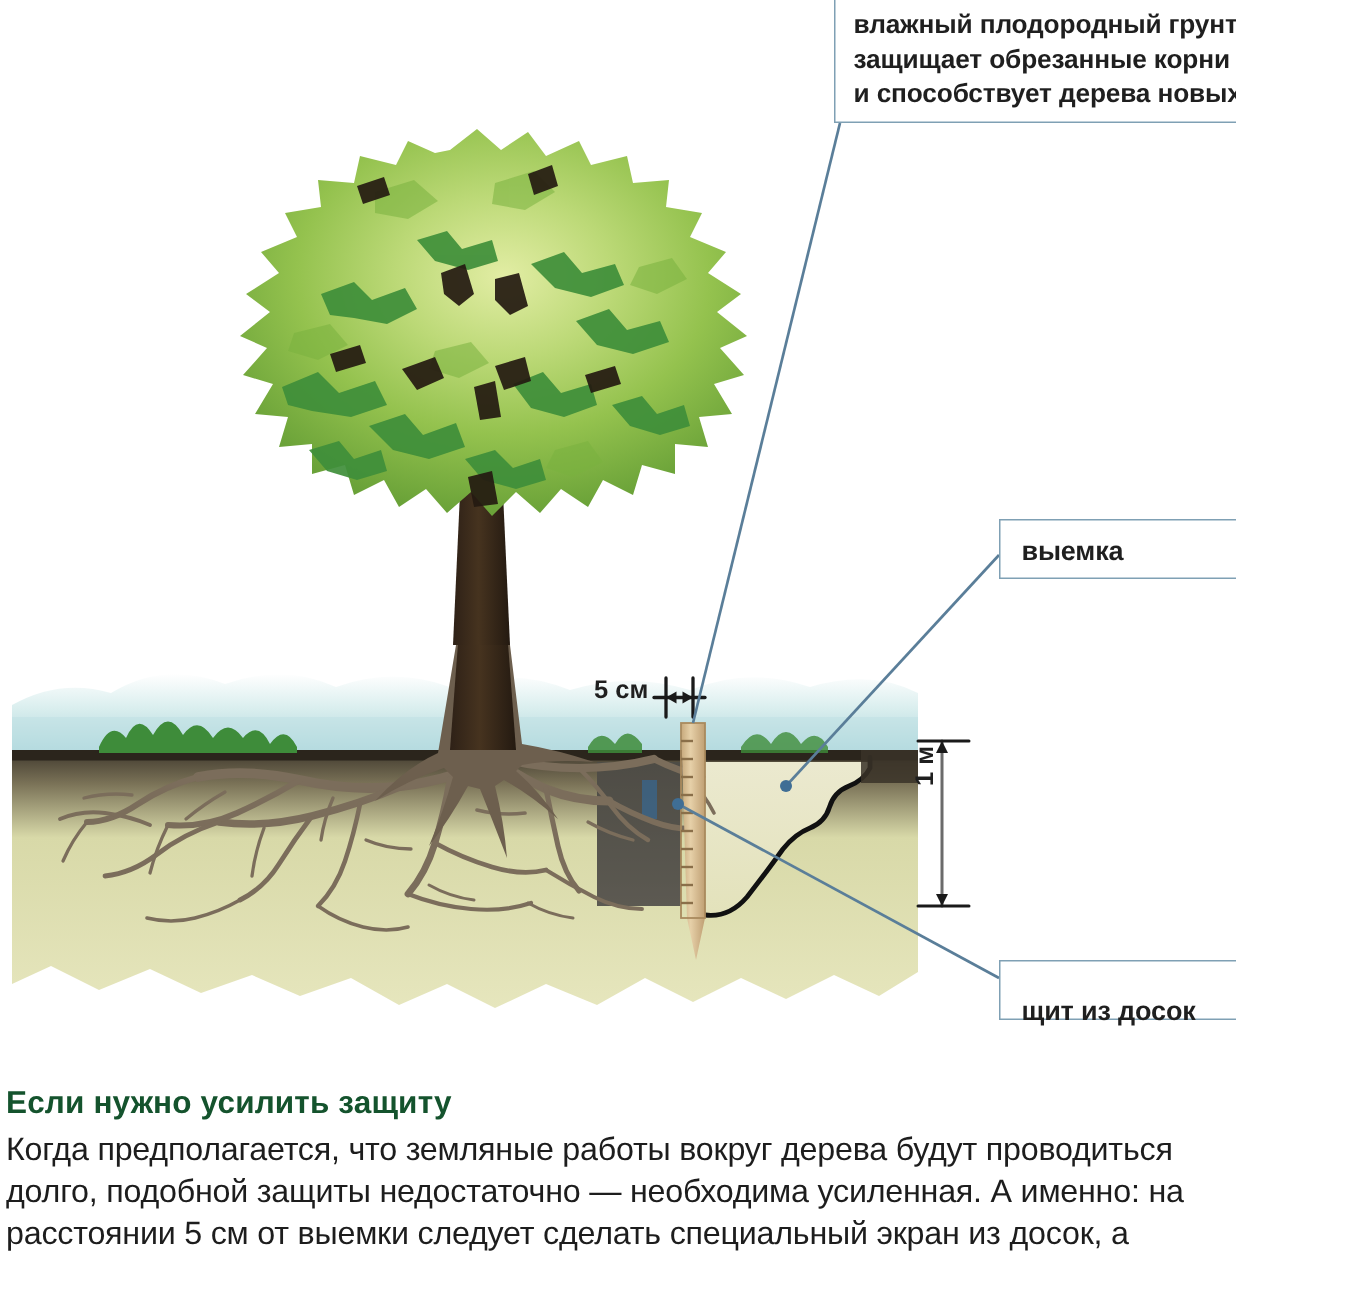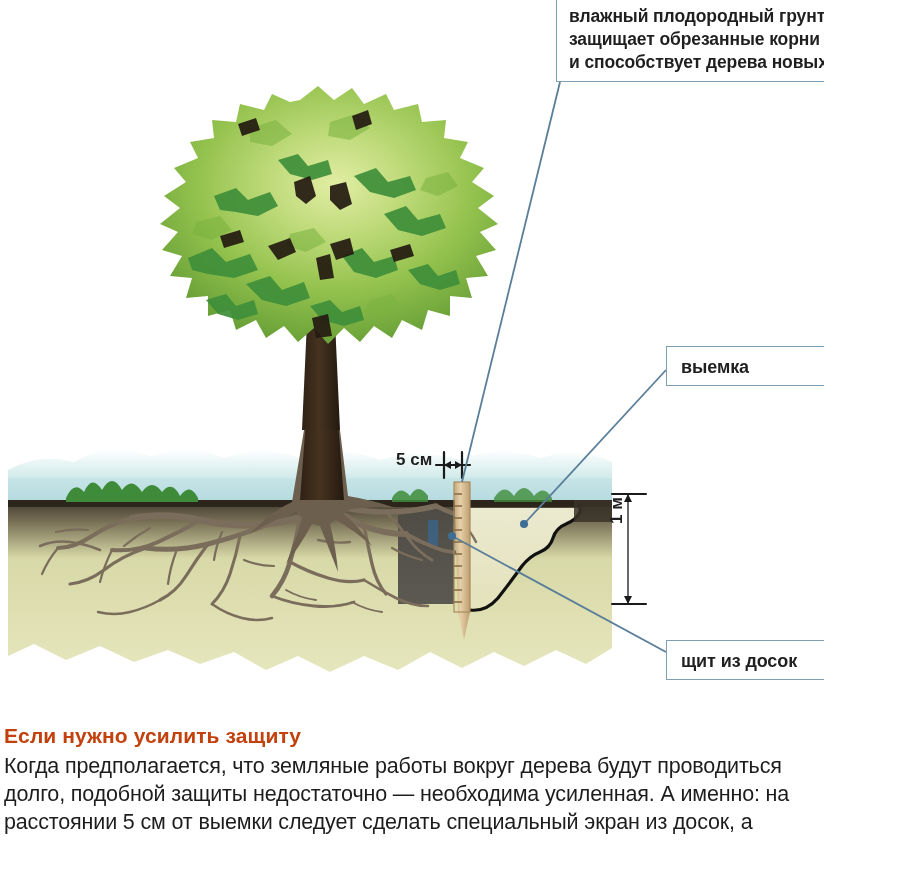--- a/index.html
+++ b/index.html
@@ -56,21 +56,21 @@
   #callout-excavation {
     left: 666px; top: 346px;
     width: 178px; height: 40px;
     padding: 9px 0 17px 14px;
     font-size: 18px;
     font-weight: 600;
   }
   #callout-board {
     left: 666px; top: 640px;
     width: 178px; height: 40px;
-    padding: 9px 0 0 14px;
+    padding: 22px 0 0 14px;
     font-size: 18px;
     font-weight: 600;
   }
 
   
   .dim-label {
     position: absolute;
     font-family: "Liberation Sans", sans-serif;
     font-size: 17px;
     font-weight: 600;
@@ -88,21 +88,21 @@
   #article {
     position: absolute;
     left: 0; top: 706px;
     width: 910px;
     padding: 18px 6px 0 4px;
     box-sizing: border-box;
   }
   #article-heading {
     font-size: 21px;
     font-weight: bold;
-    color: #c2410c;
+    color: #14532d;
     margin: 0 0 5px 0;
     letter-spacing: 0.1px;
   }
   #article-body p {
     margin: 0;
     font-size: 21.5px;
     line-height: 1.30;
     color: #1d1d1d;
     letter-spacing: -0.15px;
     white-space: nowrap;

